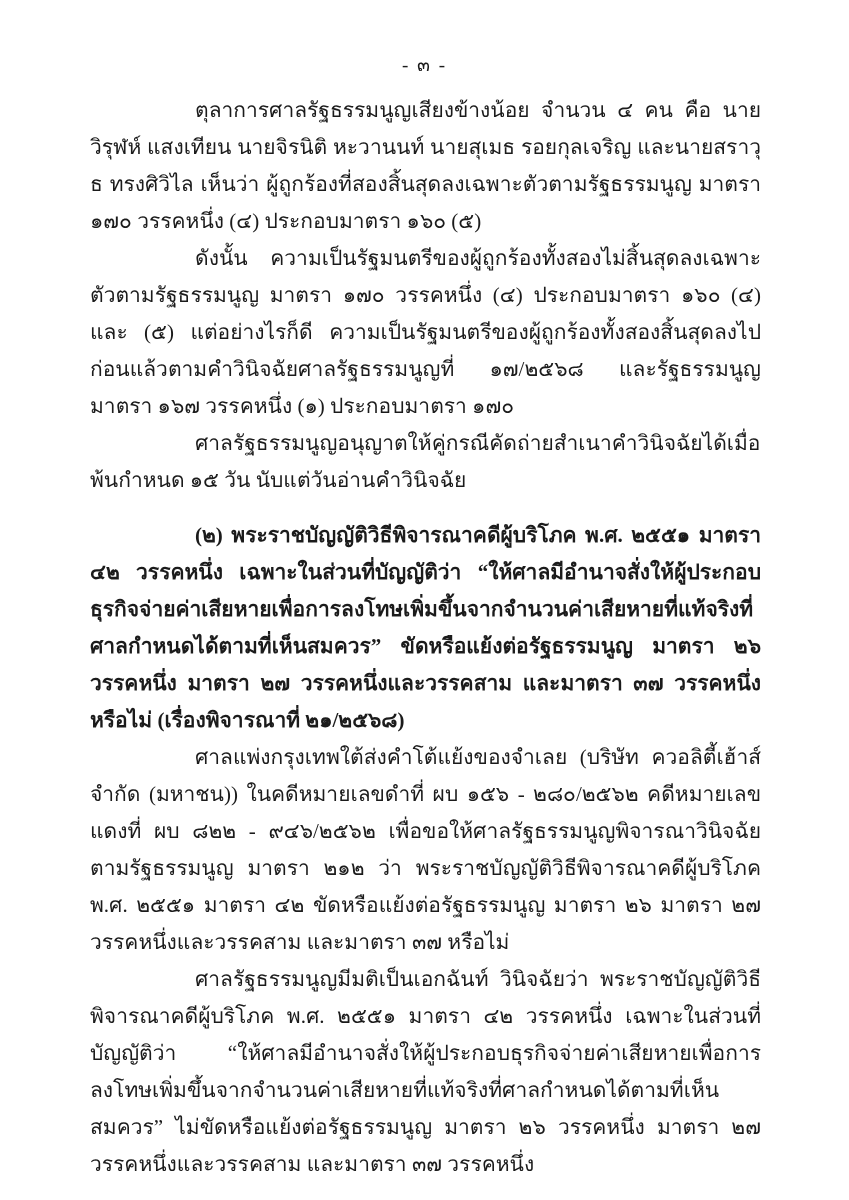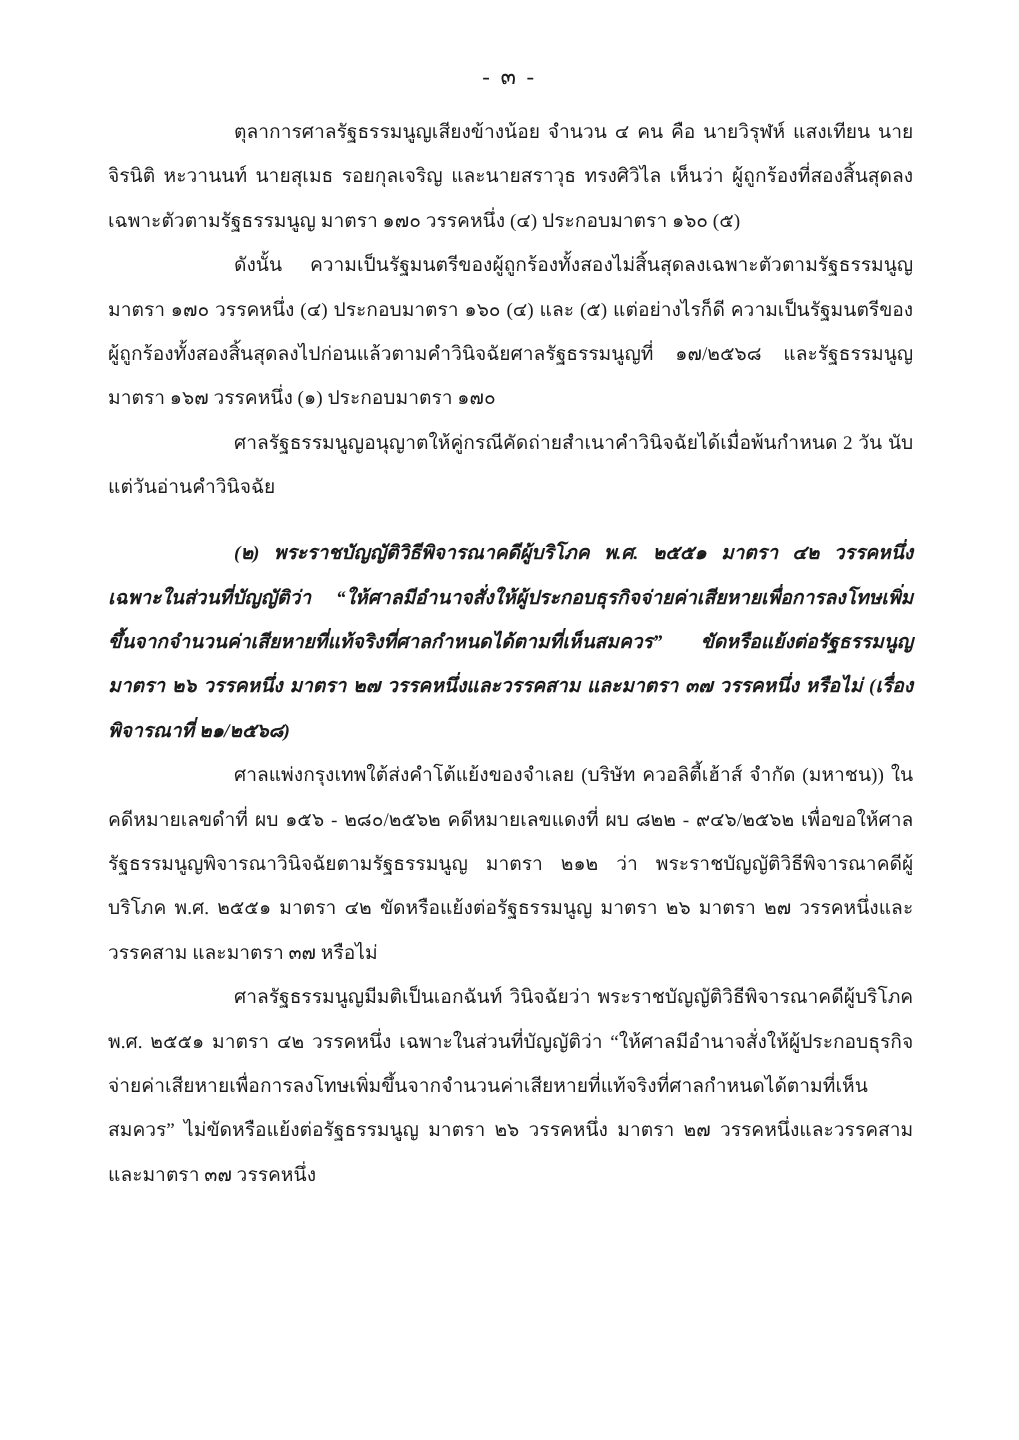--- a/index.html
+++ b/index.html
@@ -26,42 +26,42 @@
     font-size: 19px;
     line-height: 22px;
     letter-spacing: 2px;
     margin: 0 0 16px 0;
   }
   main.doc-body {
     padding: 0 88px 0 90px;
   }
   main.doc-body p {
     margin: 0;
-    font-size: 16px;
+    font-size: 21px;
     line-height: 37px;
     text-align: justify;
     text-justify: inter-word;
   }
   p.indent { text-indent: 105px; }
-  p.bold   { font-weight: bold; font-style: italic; }
+  p.bold   { font-weight: bold; }
   p.gap-small { margin-top: 18px !important; }
   p.heading span {
     font-weight: bold;
     text-decoration: underline;
     text-underline-offset: 4px;
   }
 </style>
 </head>
 <body>
 
 <div class="page">
   <p class="page-number">- ๓ -</p>
 
   <main class="doc-body">
 
   <p class="indent">ตุลาการศาลรัฐธรรมนูญเสียงข้างน้อย จำนวน ๔ คน คือ นายวิรุฬห์ แสงเทียน นายจิรนิติ หะวานนท์ นายสุเมธ รอยกุลเจริญ และนายสราวุธ ทรงศิวิไล เห็นว่า ผู้ถูกร้องที่สองสิ้นสุดลงเฉพาะตัวตามรัฐธรรมนูญ มาตรา ๑๗๐ วรรคหนึ่ง (๔) ประกอบมาตรา ๑๖๐ (๕)</p>
       <p class="indent">ดังนั้น ความเป็นรัฐมนตรีของผู้ถูกร้องทั้งสองไม่สิ้นสุดลงเฉพาะตัวตามรัฐธรรมนูญ มาตรา ๑๗๐ วรรคหนึ่ง (๔) ประกอบมาตรา ๑๖๐ (๔) และ (๕) แต่อย่างไรก็ดี ความเป็นรัฐมนตรีของผู้ถูกร้องทั้งสองสิ้นสุดลงไปก่อนแล้วตามคำวินิจฉัยศาลรัฐธรรมนูญที่ ๑๗/๒๕๖๘ และรัฐธรรมนูญ มาตรา ๑๖๗ วรรคหนึ่ง (๑) ประกอบมาตรา ๑๗๐</p>
-      <p class="indent">ศาลรัฐธรรมนูญอนุญาตให้คู่กรณีคัดถ่ายสำเนาคำวินิจฉัยได้เมื่อพ้นกำหนด 2 วัน นับแต่วันอ่านคำวินิจฉัย</p>
+      <p class="indent">ศาลรัฐธรรมนูญอนุญาตให้คู่กรณีคัดถ่ายสำเนาคำวินิจฉัยได้เมื่อพ้นกำหนด ๑๕ วัน นับแต่วันอ่านคำวินิจฉัย</p>
       <p class="indent bold gap-small">(๒) พระราชบัญญัติวิธีพิจารณาคดีผู้บริโภค พ.ศ. ๒๕๕๑ มาตรา ๔๒ วรรคหนึ่ง เฉพาะในส่วนที่บัญญัติว่า “ให้ศาลมีอำนาจสั่งให้ผู้ประกอบธุรกิจจ่ายค่าเสียหายเพื่อการลงโทษเพิ่มขึ้นจากจำนวนค่าเสียหายที่แท้จริงที่ศาลกำหนดได้ตามที่เห็นสมควร” ขัดหรือแย้งต่อรัฐธรรมนูญ มาตรา ๒๖ วรรคหนึ่ง มาตรา ๒๗ วรรคหนึ่งและวรรคสาม และมาตรา ๓๗ วรรคหนึ่ง หรือไม่ (เรื่องพิจารณาที่ ๒๑/๒๕๖๘)</p>
       <p class="indent">ศาลแพ่งกรุงเทพใต้ส่งคำโต้แย้งของจำเลย (บริษัท ควอลิตี้เฮ้าส์ จำกัด (มหาชน)) ในคดีหมายเลขดำที่ ผบ ๑๕๖ - ๒๘๐/๒๕๖๒ คดีหมายเลขแดงที่ ผบ ๘๒๒ - ๙๔๖/๒๕๖๒ เพื่อขอให้ศาลรัฐธรรมนูญพิจารณาวินิจฉัยตามรัฐธรรมนูญ มาตรา ๒๑๒ ว่า พระราชบัญญัติวิธีพิจารณาคดีผู้บริโภค พ.ศ. ๒๕๕๑ มาตรา ๔๒ ขัดหรือแย้งต่อรัฐธรรมนูญ มาตรา ๒๖ มาตรา ๒๗ วรรคหนึ่งและวรรคสาม และมาตรา ๓๗ หรือไม่</p>
       <p class="indent">ศาลรัฐธรรมนูญมีมติเป็นเอกฉันท์ วินิจฉัยว่า พระราชบัญญัติวิธีพิจารณาคดีผู้บริโภค พ.ศ. ๒๕๕๑ มาตรา ๔๒ วรรคหนึ่ง เฉพาะในส่วนที่บัญญัติว่า “ให้ศาลมีอำนาจสั่งให้ผู้ประกอบธุรกิจจ่ายค่าเสียหายเพื่อการลงโทษเพิ่มขึ้นจากจำนวนค่าเสียหายที่แท้จริงที่ศาลกำหนดได้ตามที่เห็นสมควร” ไม่ขัดหรือแย้งต่อรัฐธรรมนูญ มาตรา ๒๖ วรรคหนึ่ง มาตรา ๒๗ วรรคหนึ่งและวรรคสาม และมาตรา ๓๗ วรรคหนึ่ง</p>
     </main>
 </div>
 
 </body></html>

